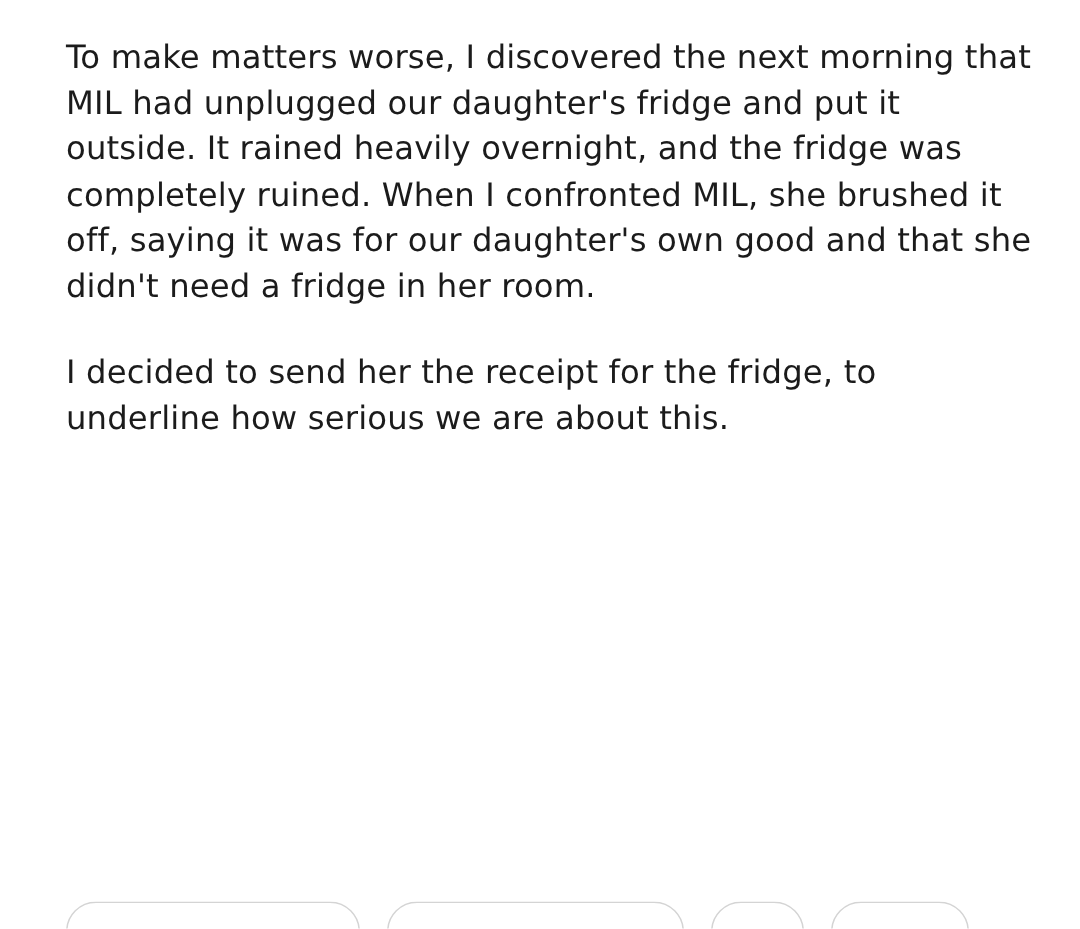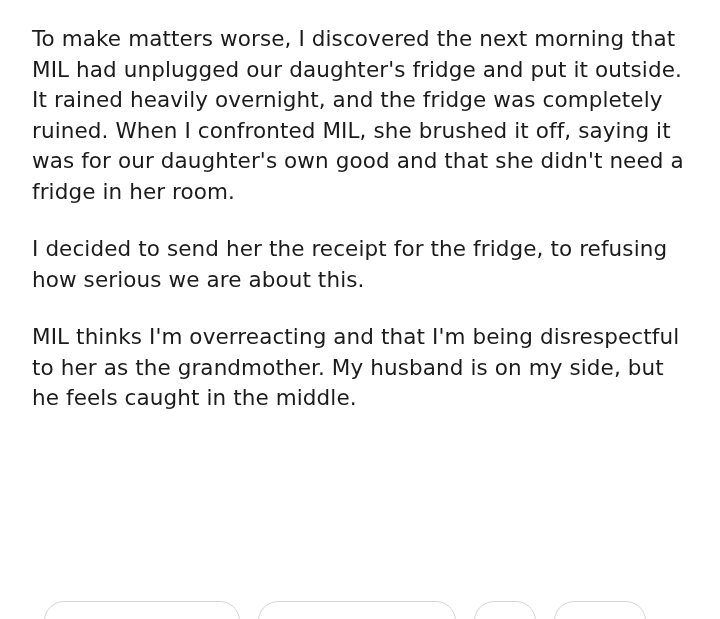--- a/index.html
+++ b/index.html
@@ -10,21 +10,21 @@
   body {
     width: 720px;
     height: 619px;
     font-family: "DejaVu Sans", sans-serif;
     color: #1a1a1a;
     overflow: hidden;
   }
   .post-body {
     box-sizing: border-box;
     width: 720px;
-    padding: 24px 30px 0 32px;
+    padding: 24px 30px 0 44px;
   }
   .para {
     font-size: 21.5px;
     line-height: 1.42;
     margin: 0 0 27px 0;
     letter-spacing: 0.1px;
     color: #1b1b1b;
   }
   .para:last-of-type {
     margin-bottom: 0;
@@ -52,22 +52,21 @@
   .pill-wide { width: 196px; }
   .pill-mid  { width: 198px; }
   .pill-small{ width: 62px; }
   .pill-small2{ width: 92px; }
 </style>
 </head>
 <body>
 
 <div class="post-body">
   <p class="para">To make matters worse, I discovered the next morning that MIL had unplugged our daughter's fridge and put it outside. It rained heavily overnight, and the fridge was completely ruined. When I confronted MIL, she brushed it off, saying it was for our daughter's own good and that she didn't need a fridge in her room.</p>
-  <p class="para">I decided to send her the receipt for the fridge, to refusing how serious we are about this.</p>
-  <p class="para">MIL thinks I'm overreacting and that I'm being disrespectful to her as the grandmother. My husband is on my side, but he feels caught in the middle.</p>
+  <p class="para">I decided to send her the receipt for the fridge, to underline how serious we are about this.</p>
 </div>
 
 <div class="action-bar">
   <div class="pill pill-wide"></div>
   <div class="pill pill-mid"></div>
   <div class="pill pill-small"></div>
   <div class="pill pill-small2"></div>
 </div>
 
 </body></html>

